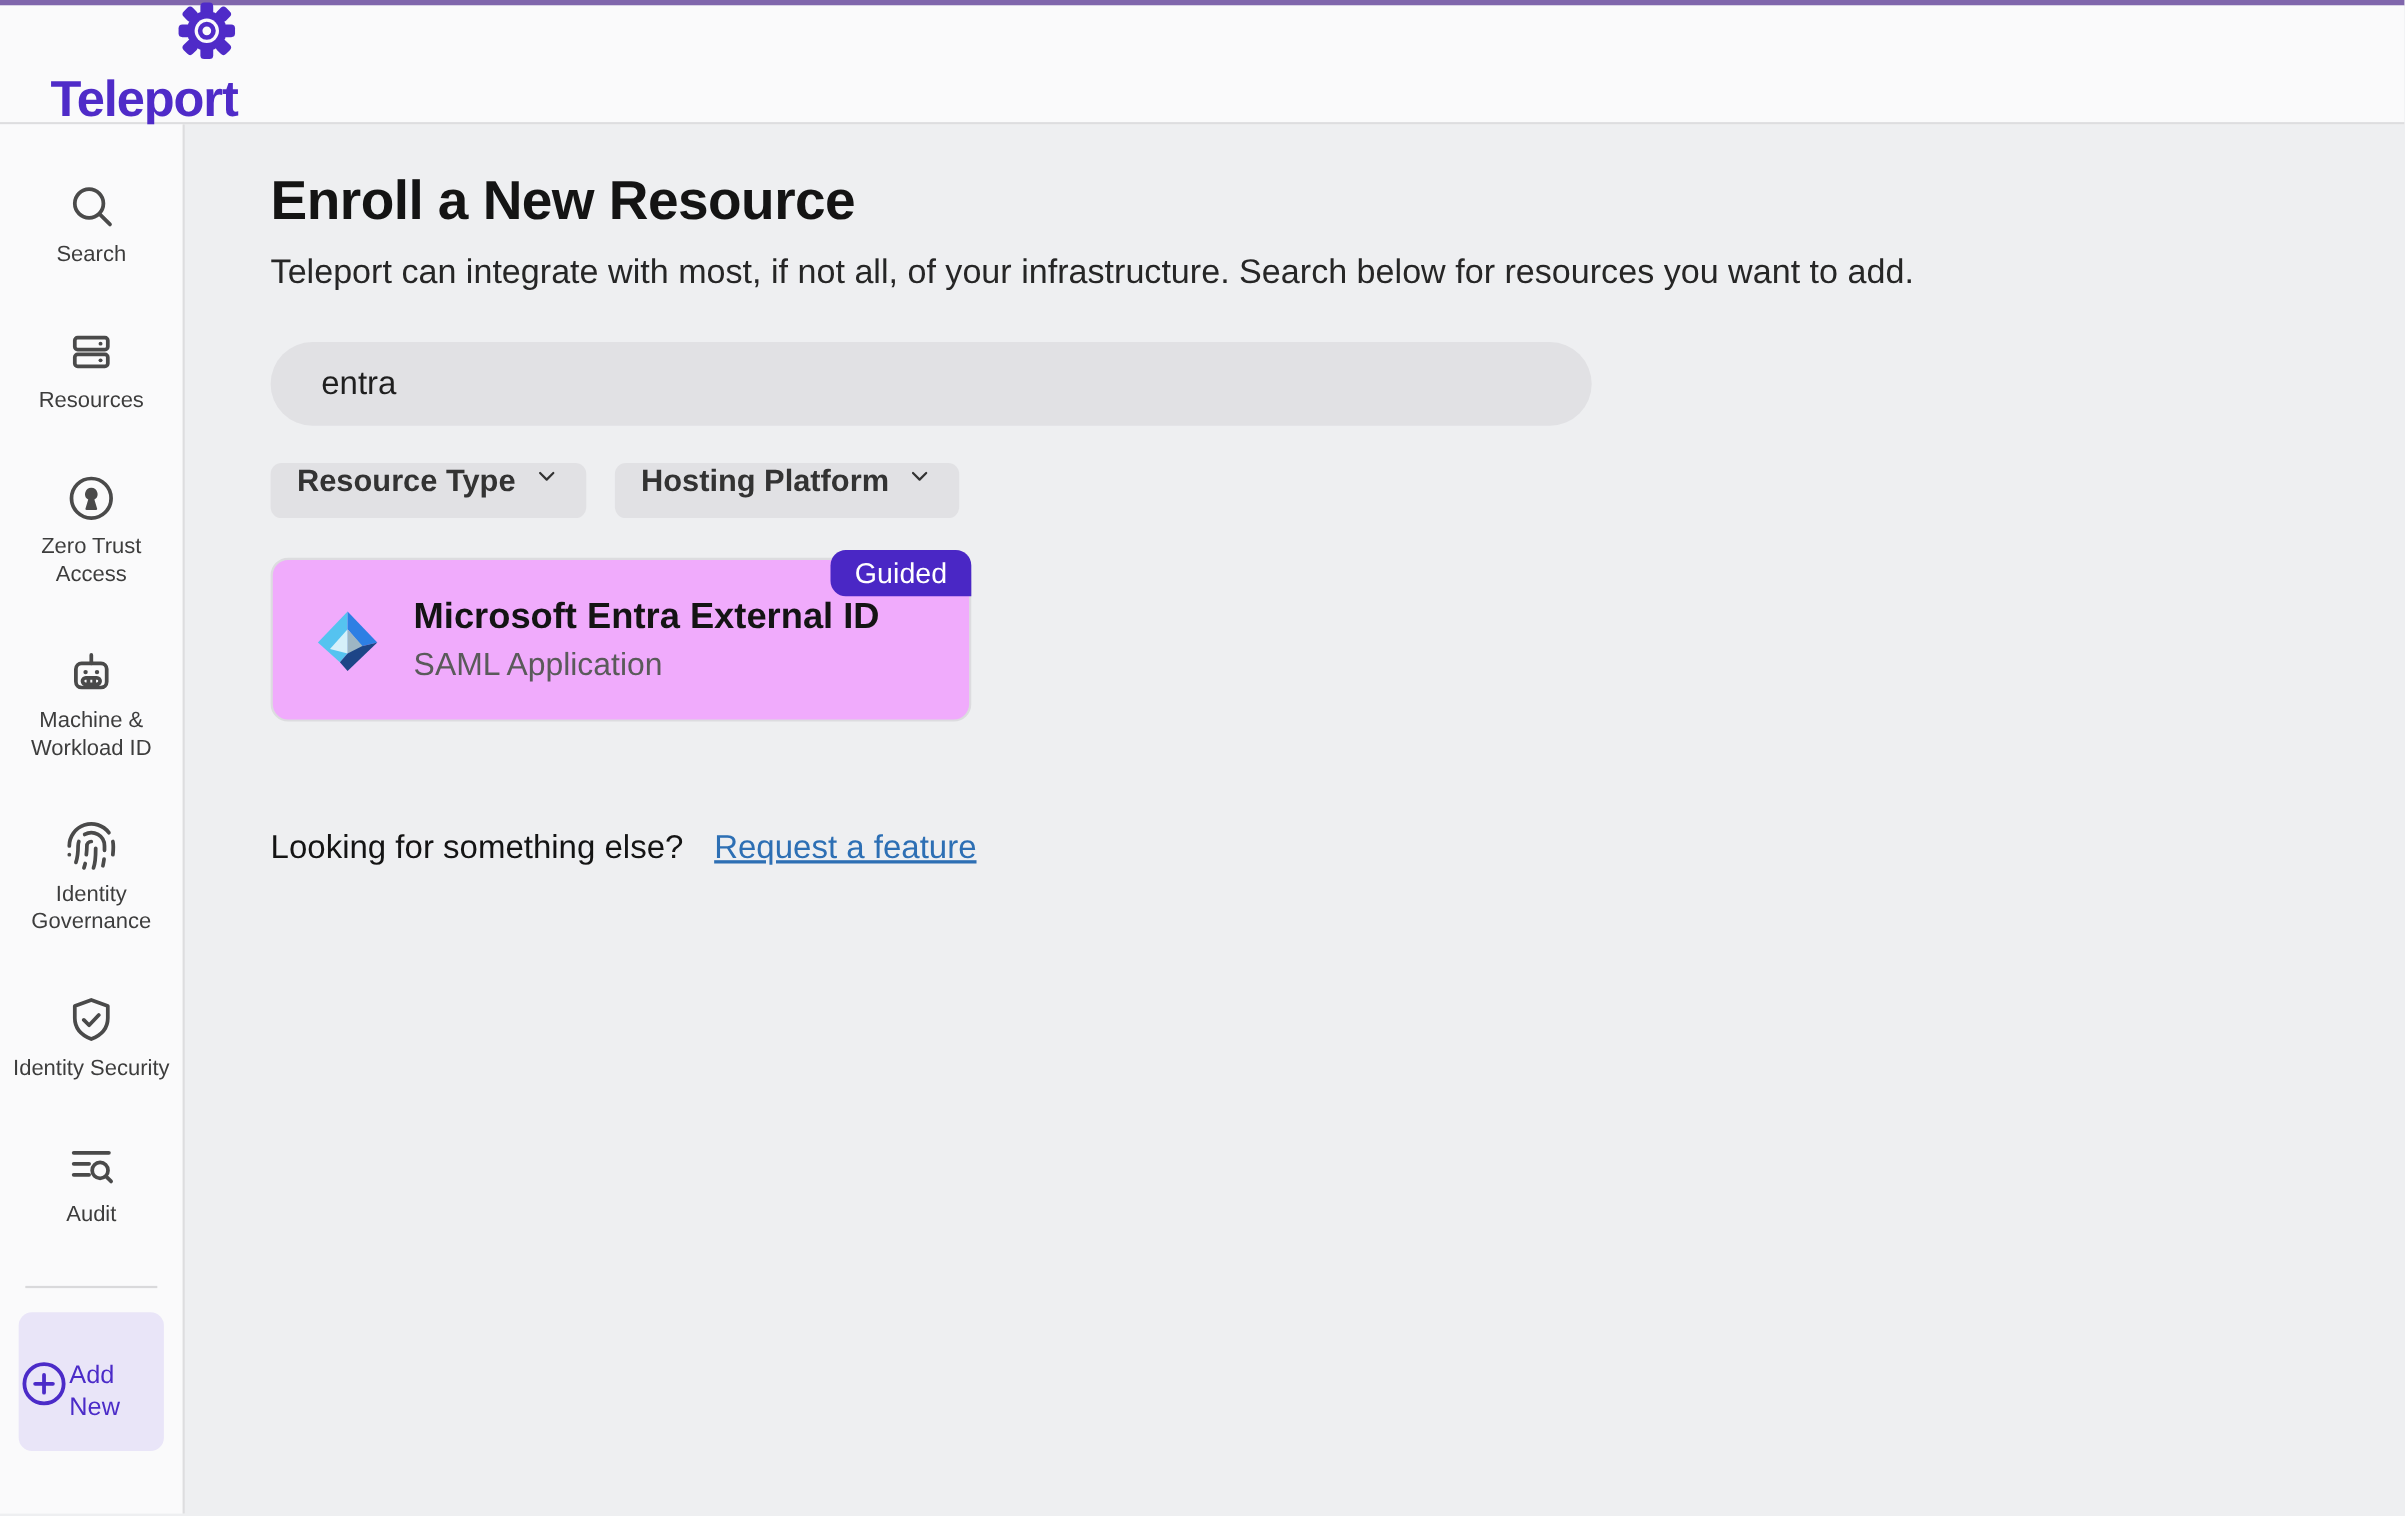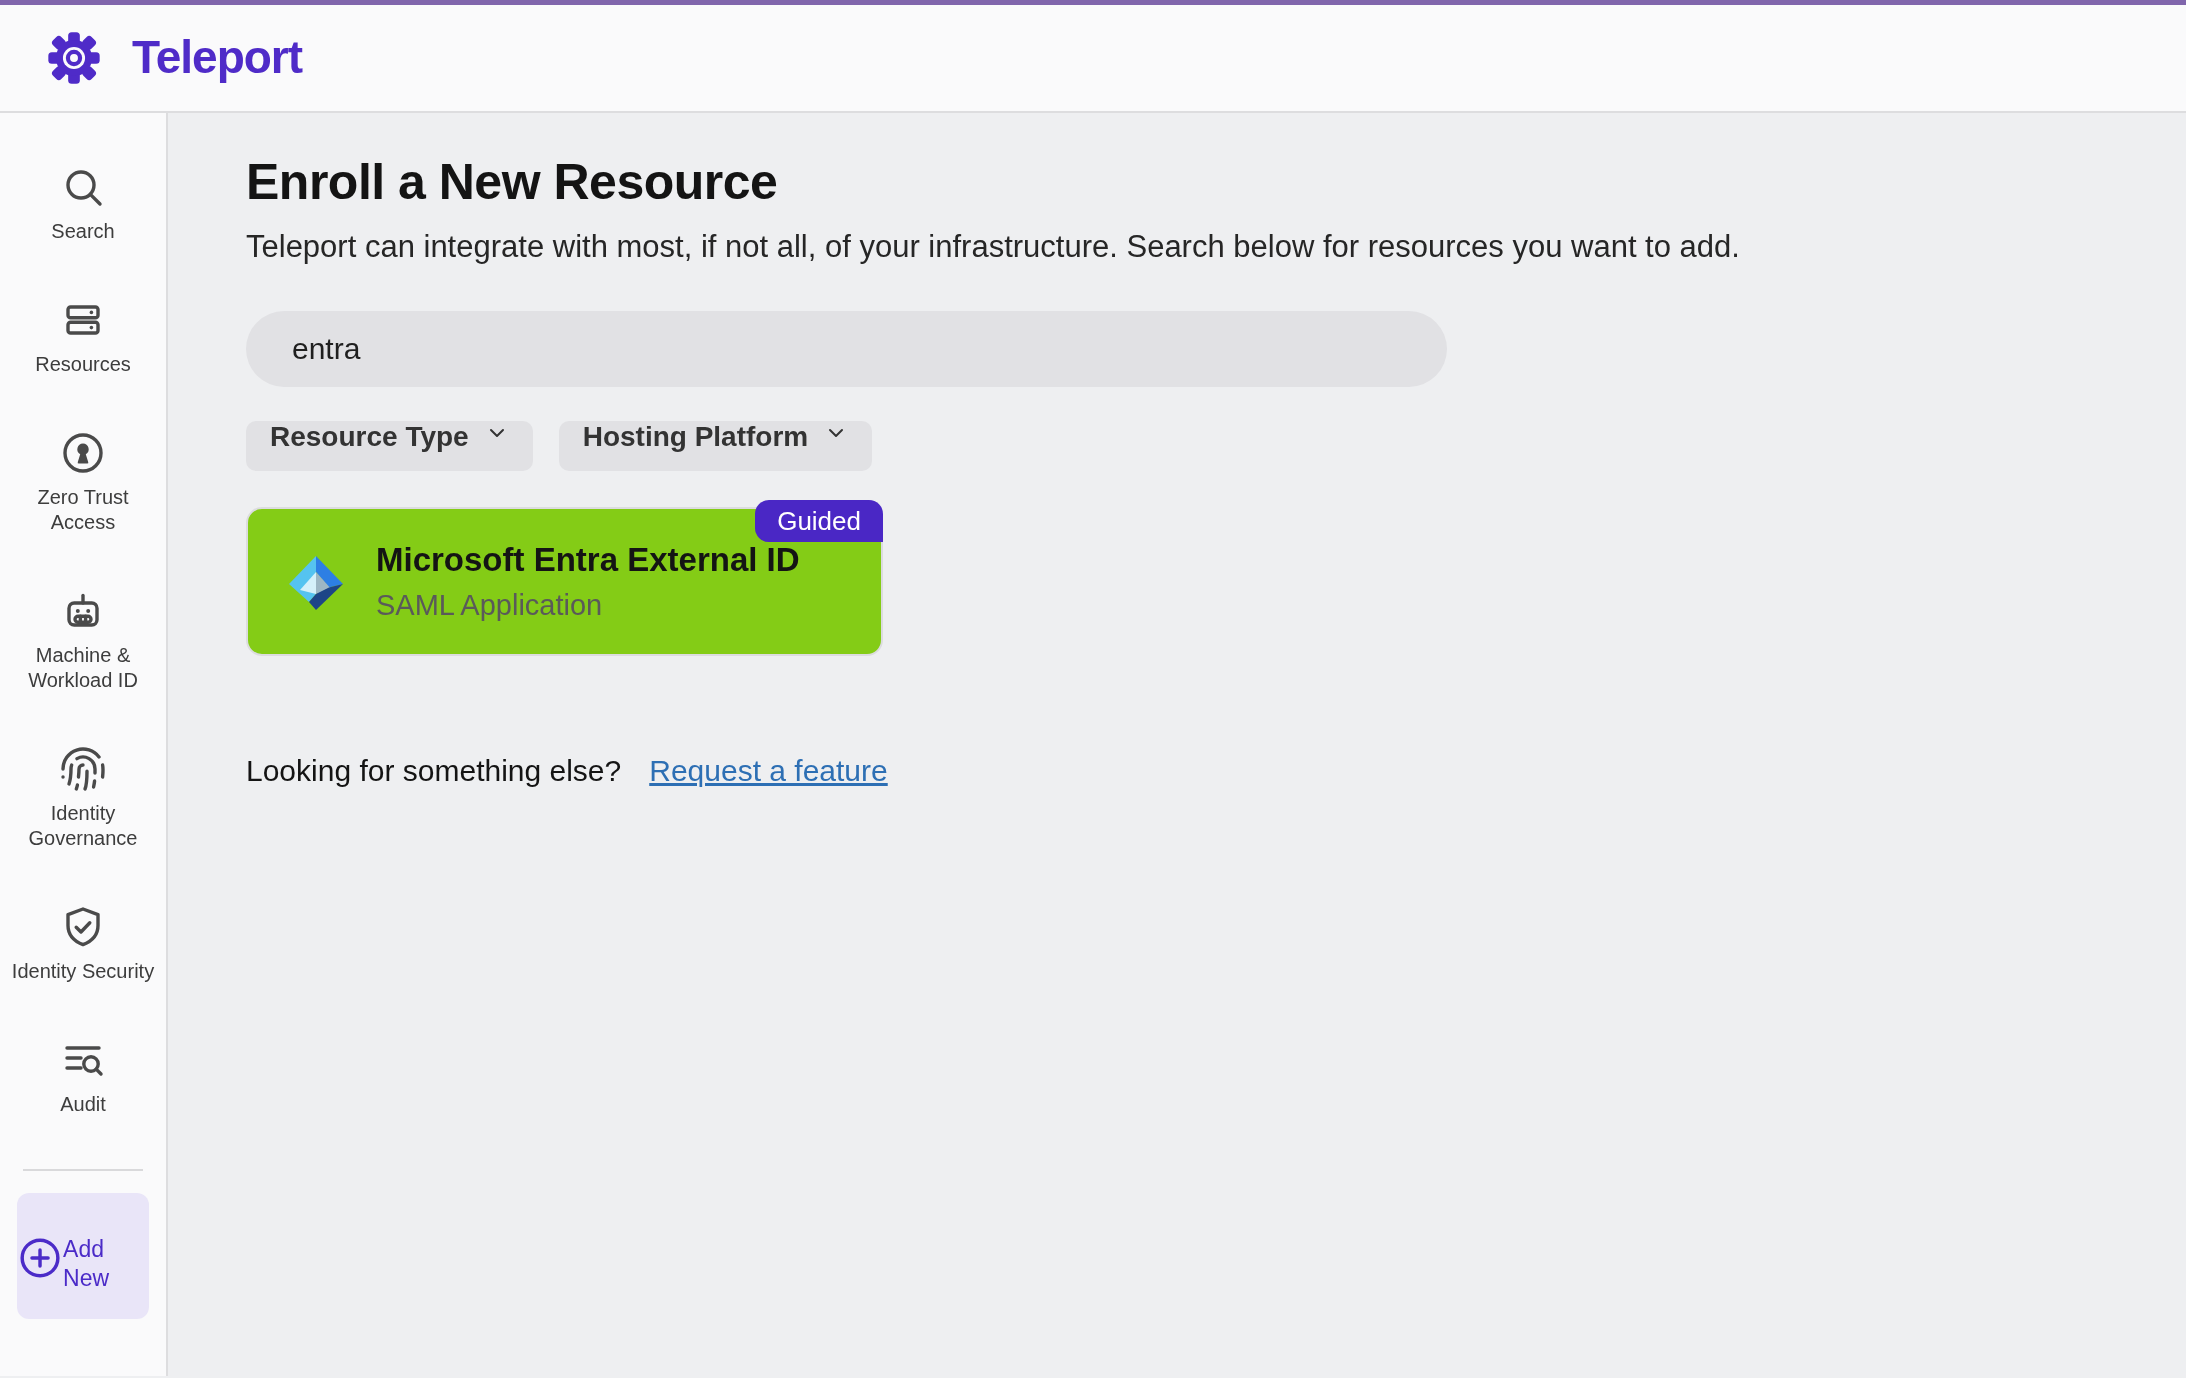--- a/index.html
+++ b/index.html
@@ -11,21 +11,21 @@
     overflow: hidden;
   }
   .topstrip { height: 5px; background: #8066AC; }
   
   .header {
     height: 108px; background: #FAFAFB;
     border-bottom: 2px solid #DDDDDF;
     display: flex; align-items: center;
     padding-left: 46px;
   }
-  .logo { display: flex; align-items: flex-start; gap: 30px; }
+  .logo { display: flex; align-items: flex-end; gap: 6px; flex-direction: column; }
   .logo svg { width: 56px; height: 56px; display: block; }
   .logo-text { font-size: 46px; font-weight: 700; color: #4F2BC8; letter-spacing: -1px; }
   
   .shell { display: flex; height: 1263px; }
   .sidebar {
     width: 168px; background: #FAFAFB;
     border-right: 2px solid #DDDDDF;
     display: flex; flex-direction: column; align-items: center;
     padding-top: 50px; flex-shrink: 0;
   }
@@ -65,21 +65,21 @@
     height: 50px; padding: 0 24px; cursor: pointer;
     font-size: 28px; font-weight: 700; color: #333;
     font-family: "Liberation Sans", "DejaVu Sans", sans-serif;
   }
   .filter-btn svg { width: 24px; height: 24px; stroke: #333; fill: none;
     stroke-width: 2; stroke-linecap: round; stroke-linejoin: round; }
   
   .card {
     position: relative; margin-top: 36px;
     width: 637px; height: 149px;
-    background: #84cc16; border: 2px solid #DCDCDF; border-radius: 16px;
+    background: #f0abfc; border: 2px solid #DCDCDF; border-radius: 16px;
     display: flex; align-items: center; padding: 0 36px; gap: 28px;
     cursor: pointer;
   }
   .badge {
     position: absolute; top: -9px; right: -2px;
     height: 42px; line-height: 42px; padding: 0 22px;
     background: #4A27C5; color: #fff; font-size: 26px;
     border-radius: 14px 14px 0 14px;
   }
   .card-icon { width: 64px; height: 64px; flex-shrink: 0; }

